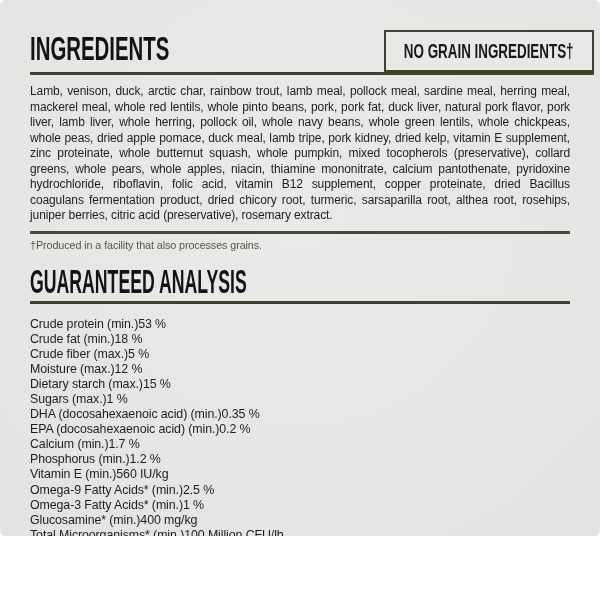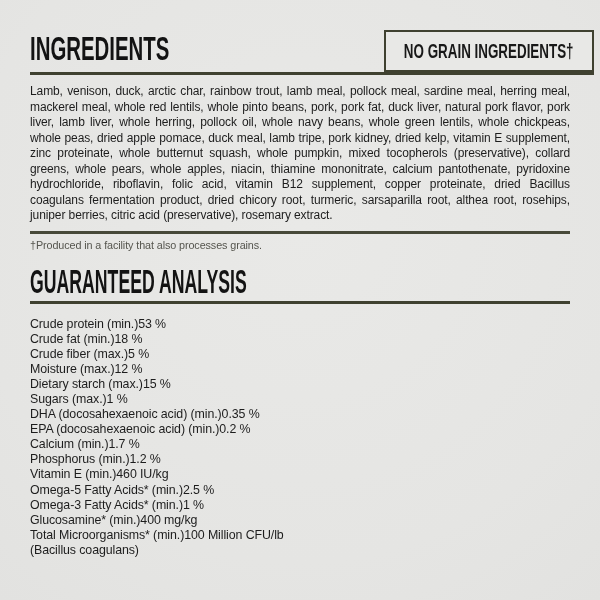--- a/index.html
+++ b/index.html
@@ -2,24 +2,25 @@
 <html><head>
 <meta charset="utf-8">
 <style>
   * { margin:0; padding:0; box-sizing:border-box; }
   html,body { width:600px; height:600px; }
   body {
     font-family:"Liberation Sans", sans-serif;
     color:#1b1b1b;
   }
   .page {
-    width:600px; height:600px;
+    width:600px; height:536px;
     background: radial-gradient(circle at 50% 38%, #e9e9e7 0%, #e5e5e3 70%, #e2e2e0 100%);
     overflow:hidden;
     position:relative;
+    border-radius:6px;
   }
   .inner { padding:30px 0 0 30px; }
 
   
   .header-row {
     width:564px;                 
     display:flex;
     justify-content:space-between;
     align-items:flex-end;
     border-bottom:3px solid #3f4130;
@@ -164,24 +165,24 @@
       <div class="ga-row">
         <span class="ga-label">Calcium (min.)</span>
         <span class="ga-value">1.7 %</span>
       </div>
       <div class="ga-row">
         <span class="ga-label">Phosphorus (min.)</span>
         <span class="ga-value">1.2 %</span>
       </div>
       <div class="ga-row">
         <span class="ga-label">Vitamin E (min.)</span>
-        <span class="ga-value">460 IU/kg</span>
-      </div>
-      <div class="ga-row">
-        <span class="ga-label">Omega-5 Fatty Acids* (min.)</span>
+        <span class="ga-value">560 IU/kg</span>
+      </div>
+      <div class="ga-row">
+        <span class="ga-label">Omega-9 Fatty Acids* (min.)</span>
         <span class="ga-value">2.5 %</span>
       </div>
       <div class="ga-row">
         <span class="ga-label">Omega-3 Fatty Acids* (min.)</span>
         <span class="ga-value">1 %</span>
       </div>
       <div class="ga-row">
         <span class="ga-label">Glucosamine* (min.)</span>
         <span class="ga-value">400 mg/kg</span>
       </div>

